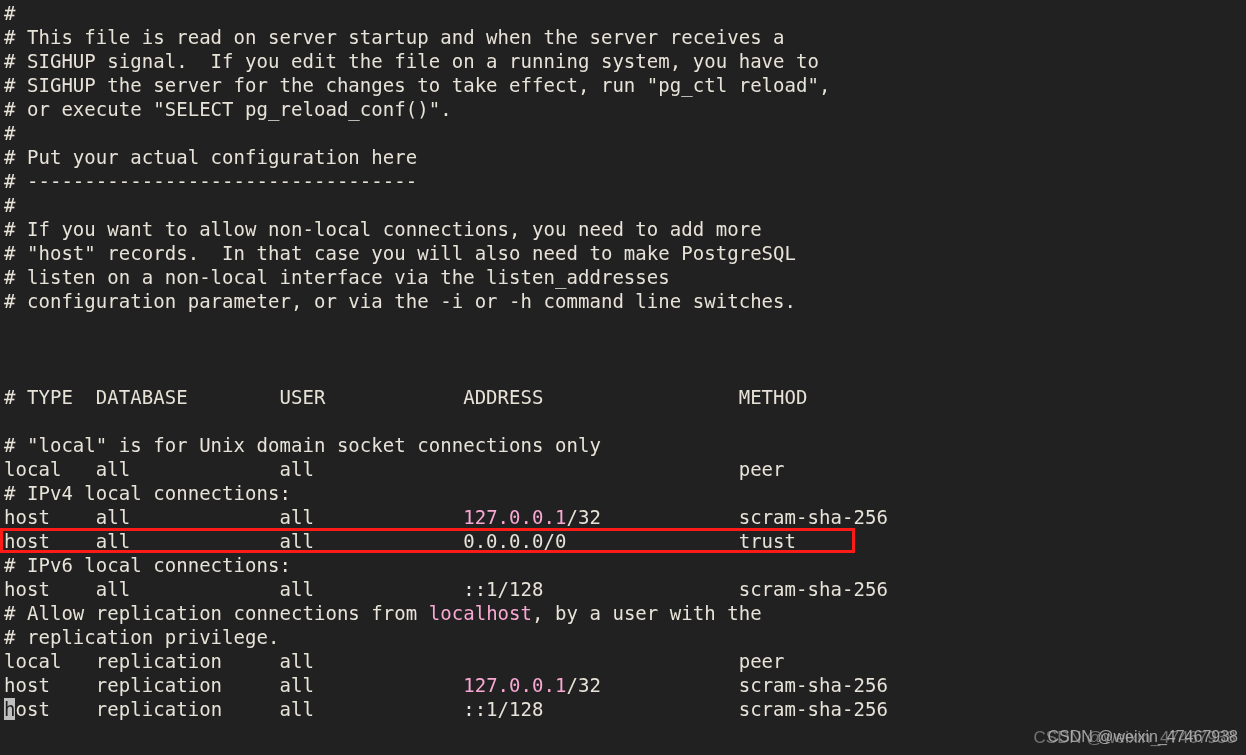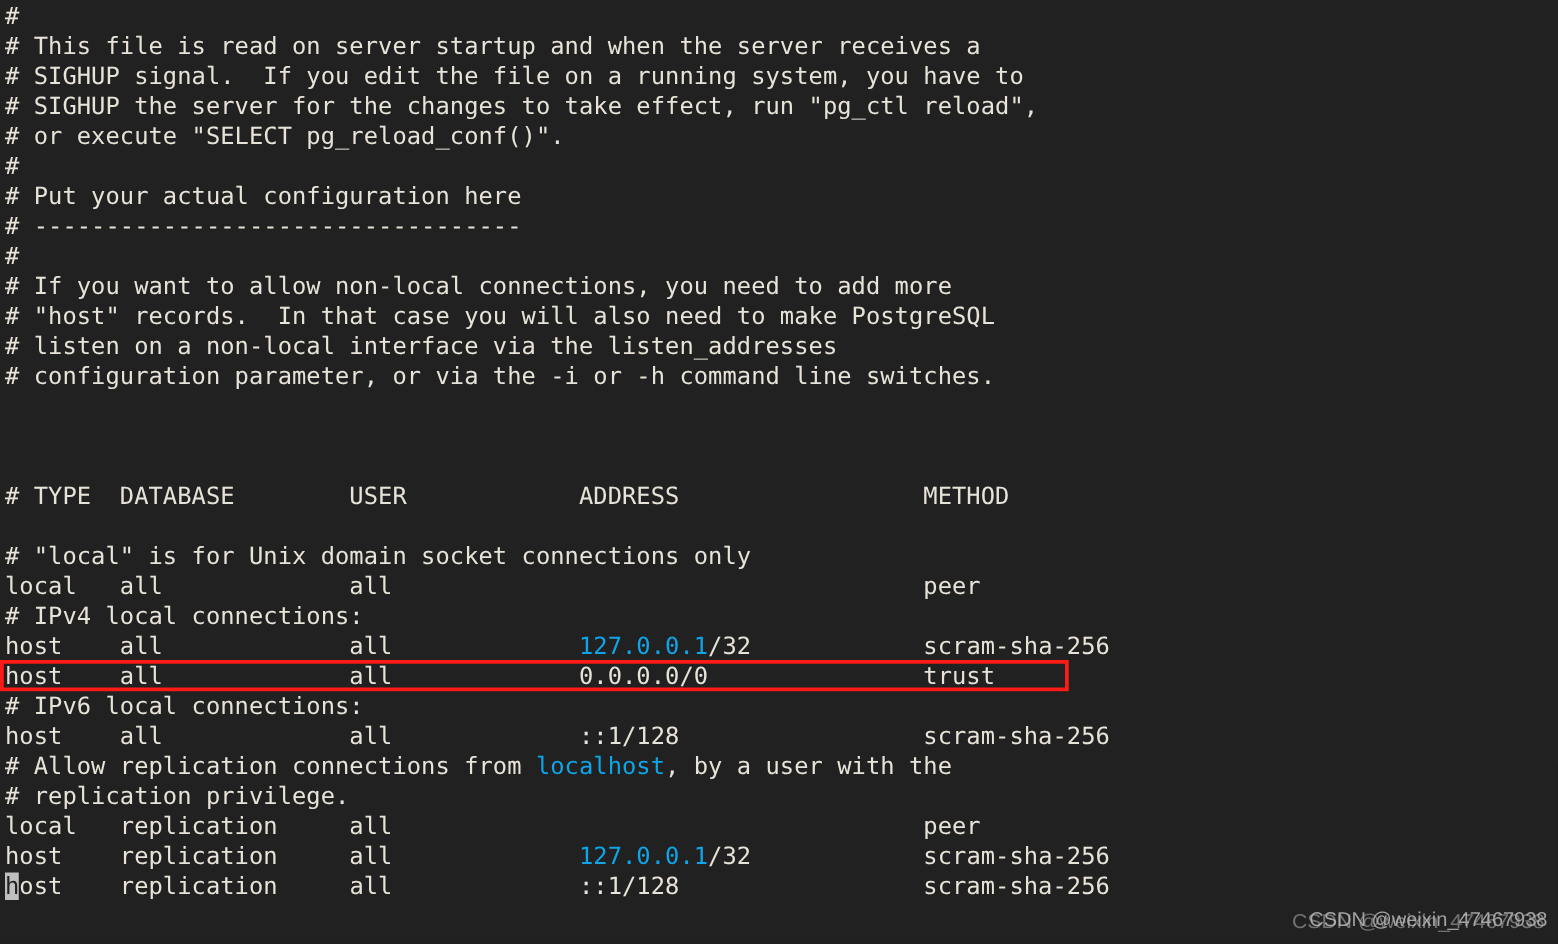--- a/index.html
+++ b/index.html
@@ -23,21 +23,21 @@
     position: absolute;
     left: 4px;
     top: 1px;
     white-space: pre;
     letter-spacing: 0.04px;
   }
   .line {
     height: 24px;
     white-space: pre;
   }
-  .magenta { color: #0ea5e9; }
+  .magenta { color: #f9a8d4; }
   .plain { color: #e8e3d8; }
   .cursor {
     background: #bfbfbf;
     color: #212121;
   }
   #highlight-box {
     position: absolute;
     left: 0px;
     top: 528px;
     width: 855px;

